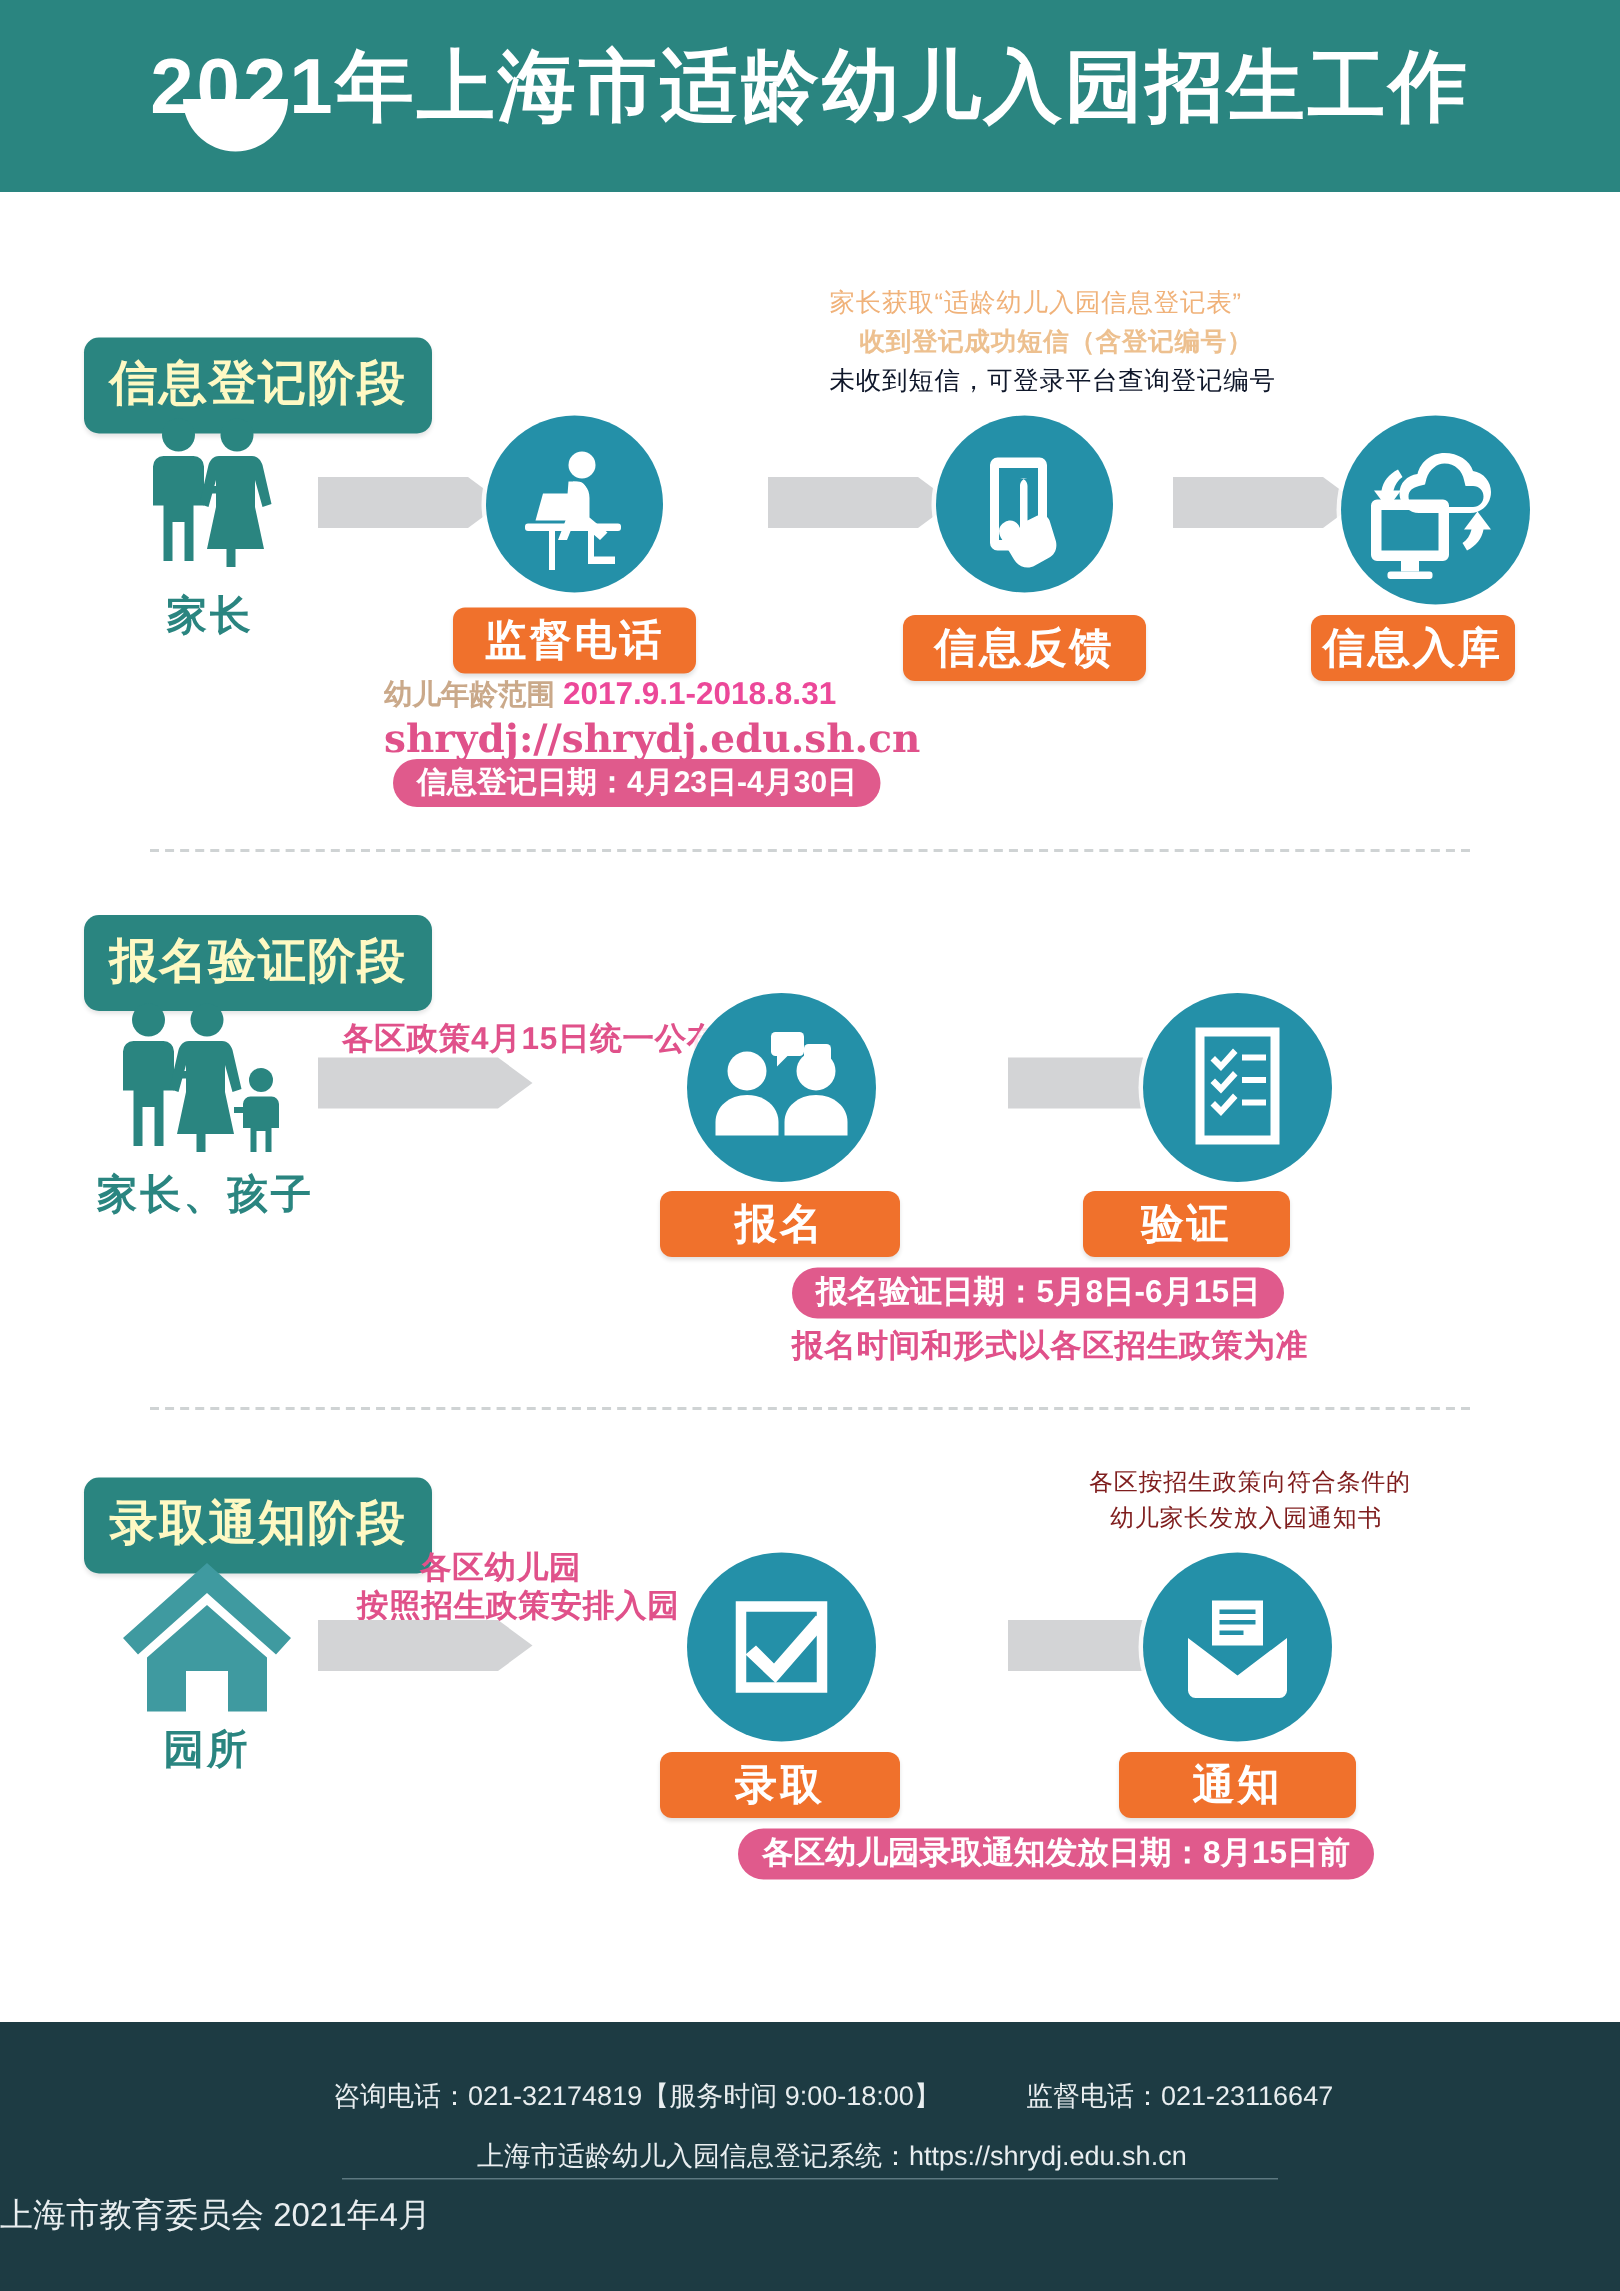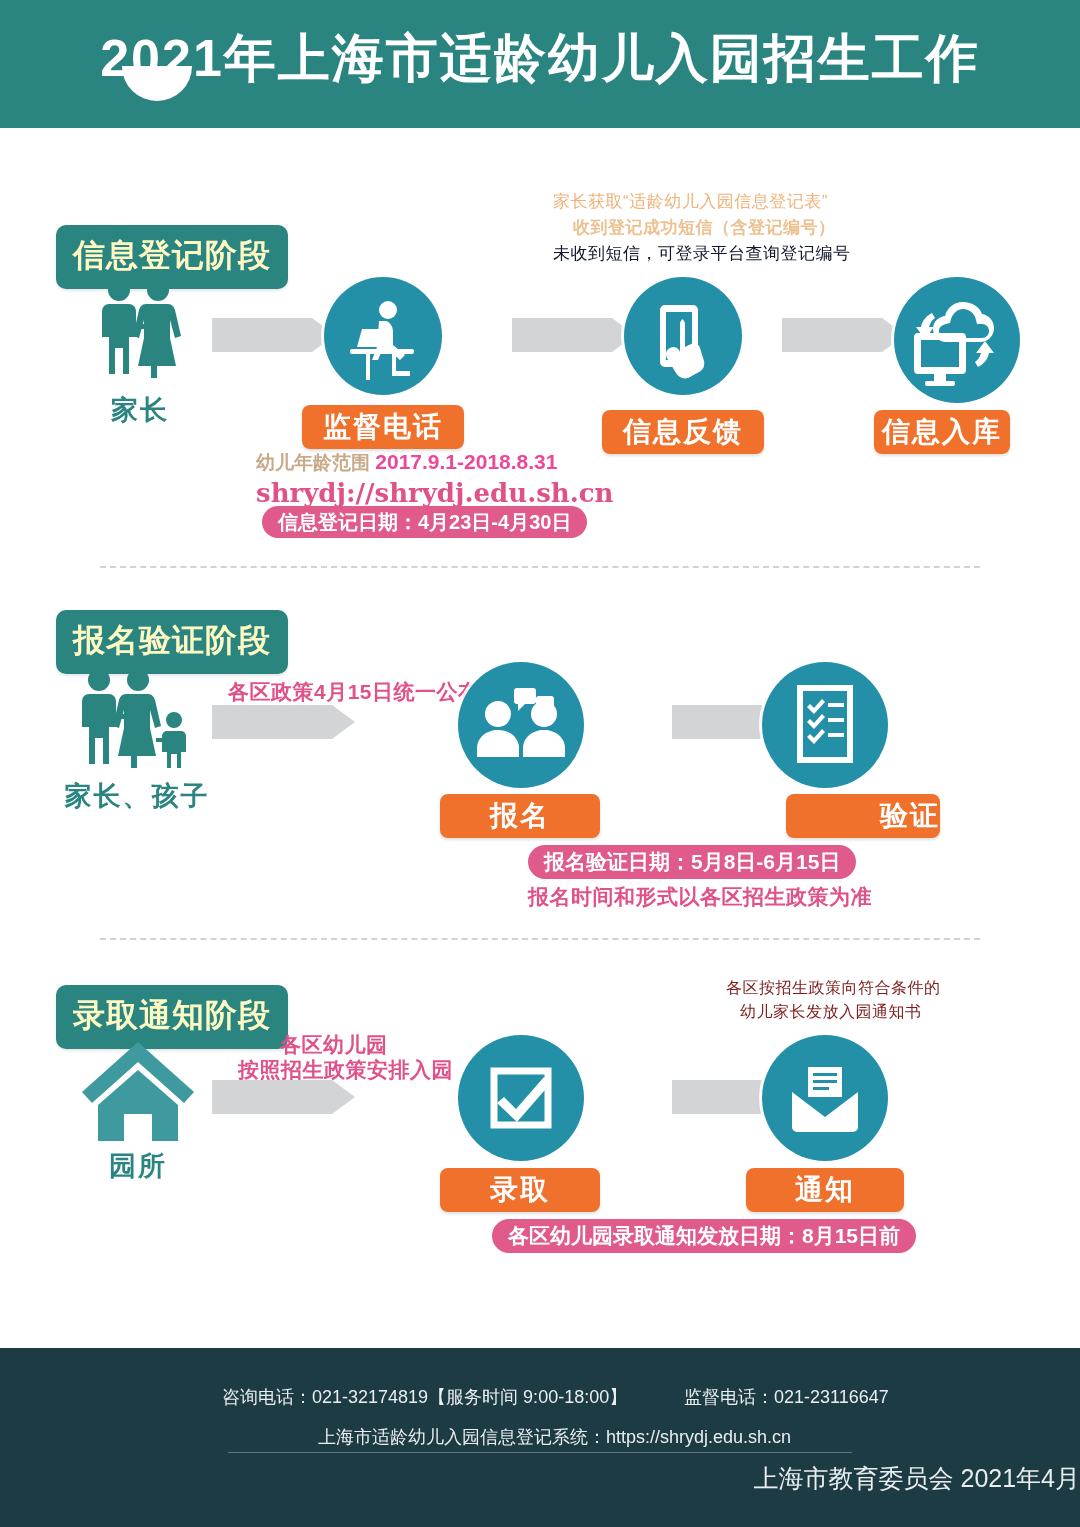--- a/index.html
+++ b/index.html
@@ -240,21 +240,21 @@
         <path d="M48 57l4 4 8-9 3 3-11 12-7-7z"></path>
         <path d="M48 72l4 4 8-9 3 3-11 12-7-7z"></path>
         <path d="M48 85l4 4 8-9 3 3-11 12-7-7z" opacity="0"></path>
         <rect x="66" y="41" width="16" height="4"></rect>
         <rect x="66" y="56" width="16" height="4"></rect>
         <rect x="66" y="71" width="16" height="4"></rect>
         <rect x="66" y="85" width="16" height="4" opacity="0"></rect>
       </g>
     </svg>
   </div>
-  <div class="action-label" style="left:786px;top:794px;width:154px;text-align:right;">验证</div>
+  <div class="action-label" style="left:722px;top:794px;width:138px;">验证</div>
 
   <div class="date-badge big" style="left:528px;top:845px;">报名验证日期：5月8日-6月15日</div>
   <div class="note note-pink" style="left:528px;top:883px;">报名时间和形式以各区招生政策为准</div>
 
   <div class="sep" style="top:938px;"></div>
 
   <div class="stage-pill" style="left:56px;top:985px;">录取通知阶段</div>
 
   <div style="position:absolute;left:76px;top:1036px;">
     <svg width="124" height="110" viewBox="0 0 124 110">
@@ -303,15 +303,15 @@
   </div>
   <div class="action-label" style="left:746px;top:1168px;width:158px;">通知</div>
 
   <div class="date-badge big" style="left:492px;top:1219px;">各区幼儿园录取通知发放日期：8月15日前</div>
 
   <div class="footer"></div>
   <div class="footer-line" style="left:222px;top:1385px;">咨询电话：021-32174819【服务时间 9:00-18:00】</div>
   <div class="footer-line" style="left:684px;top:1385px;">监督电话：021-23116647</div>
   <div class="footer-line" style="left:318px;top:1425px;">上海市适龄幼儿入园信息登记系统：https://shrydj.edu.sh.cn</div>
   <div class="footer-rule"></div>
-  <div class="footer-line" style="left:0;top:1462px;width:1080px;text-align:right;font-size:25px;">上海市教育委员会  2021年4月</div>
+  <div class="footer-line" style="left:0;top:1462px;width:1080px;text-align:left;font-size:22px;">上海市教育委员会  2021年4月</div>
 
 </div>
 
 </body></html>

